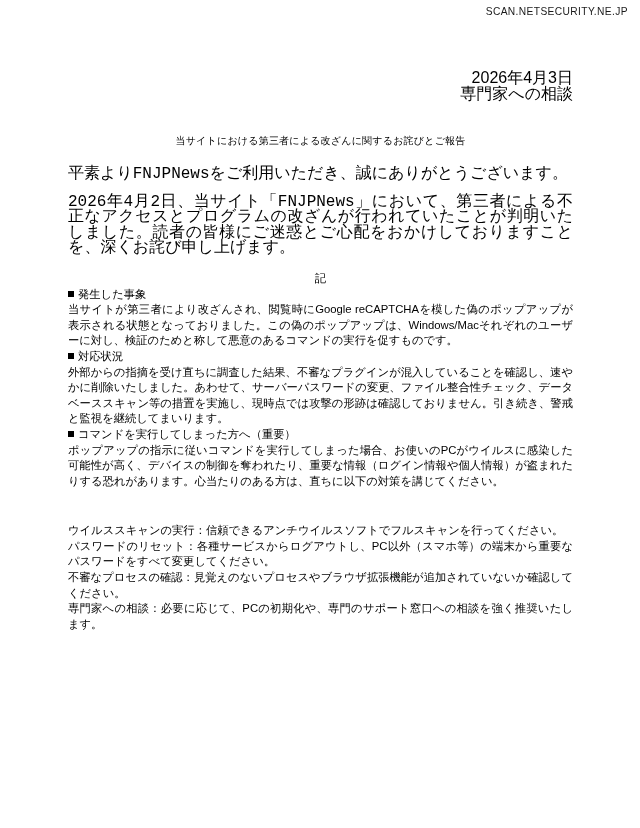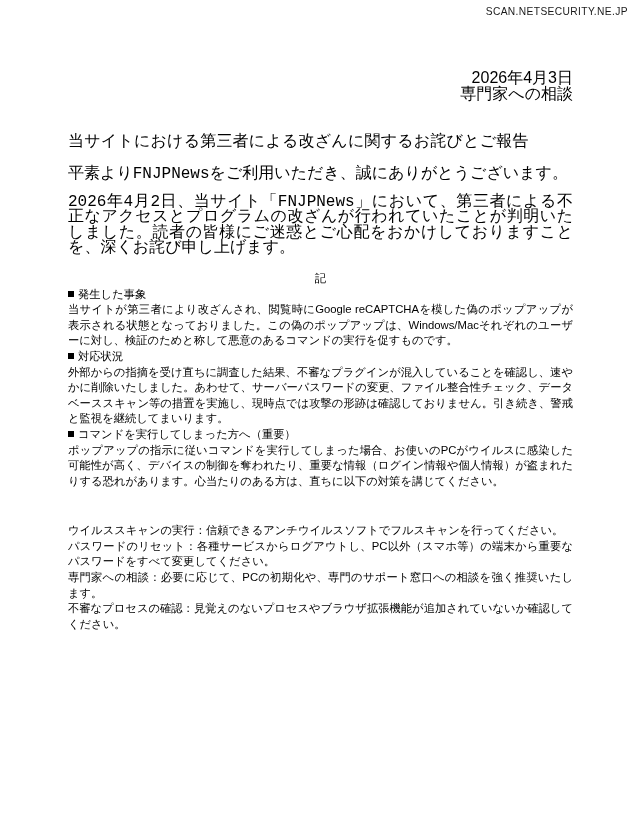--- a/index.html
+++ b/index.html
@@ -41,21 +41,22 @@
   .meta-block {
     margin-top: 70px;
     text-align: right;
     font-size: 16px;
     line-height: 16px;
   }
   .meta-line { white-space: nowrap; }
 
   .doc-title {
     margin-top: 28px;
-    font-size: 16px;
+    text-align: center;
+    font-size: 10px;
     line-height: 22px;
     font-weight: 400;
     letter-spacing: 0.2px;
   }
 
   .para {
     margin-top: 15px;
     font-size: 16px;
     line-height: 15.6px;
     text-align: justify;
@@ -146,18 +147,18 @@
   <div class="section">
     <div class="section-heading">
       <span class="bullet-square"></span><span>コマンドを実行してしまった方へ（重要）</span>
     </div>
     <div class="section-body">ポップアップの指示に従いコマンドを実行してしまった場合、お使いのPCがウイルスに感染した可能性が高く、デバイスの制御を奪われたり、重要な情報（ログイン情報や個人情報）が盗まれたりする恐れがあります。心当たりのある方は、直ちに以下の対策を講じてください。</div>
   </div>
 
   <div class="measures">
     <div class="measure-item">ウイルススキャンの実行：信頼できるアンチウイルスソフトでフルスキャンを行ってください。</div>
     <div class="measure-item">パスワードのリセット：各種サービスからログアウトし、PC以外（スマホ等）の端末から重要なパスワードをすべて変更してください。</div>
+    <div class="measure-item">不審なプロセスの確認：見覚えのないプロセスやブラウザ拡張機能が追加されていないか確認してください。</div>
     <div class="measure-item">専門家への相談：必要に応じて、PCの初期化や、専門のサポート窓口への相談を強く推奨いたします。</div>
-    <div class="measure-item">不審なプロセスの確認：見覚えのないプロセスやブラウザ拡張機能が追加されていないか確認してください。</div>
   </div>
 
 
 </div>
 
 </body></html>

